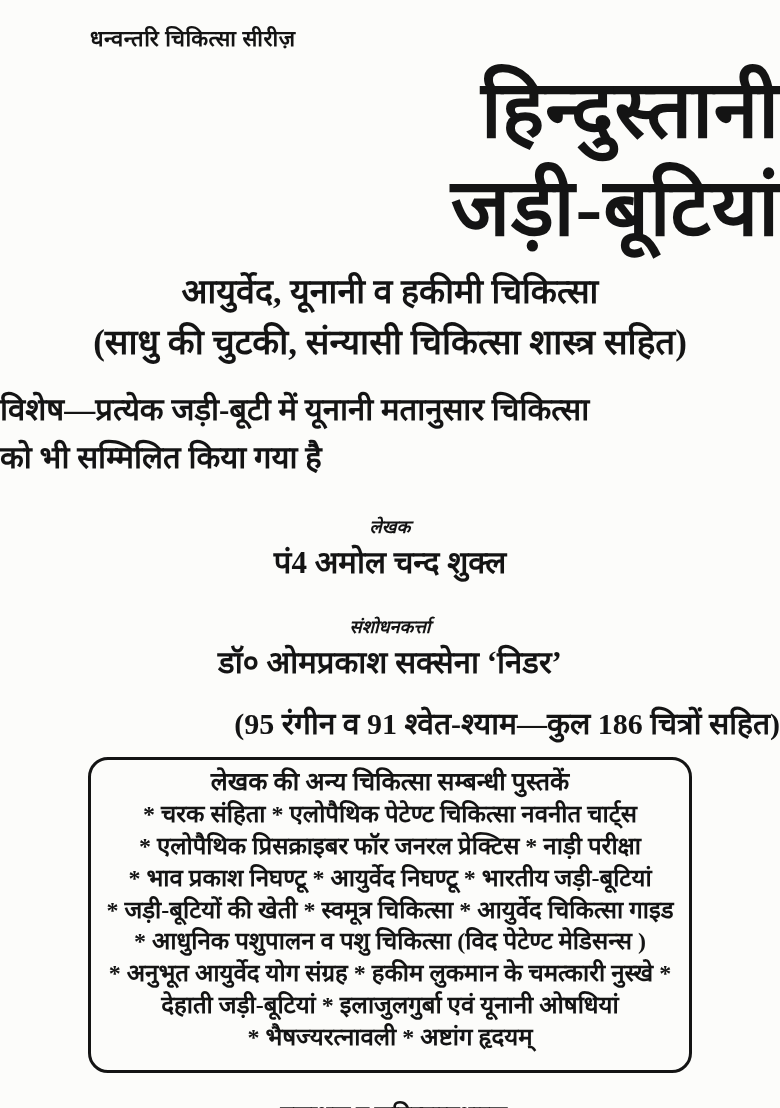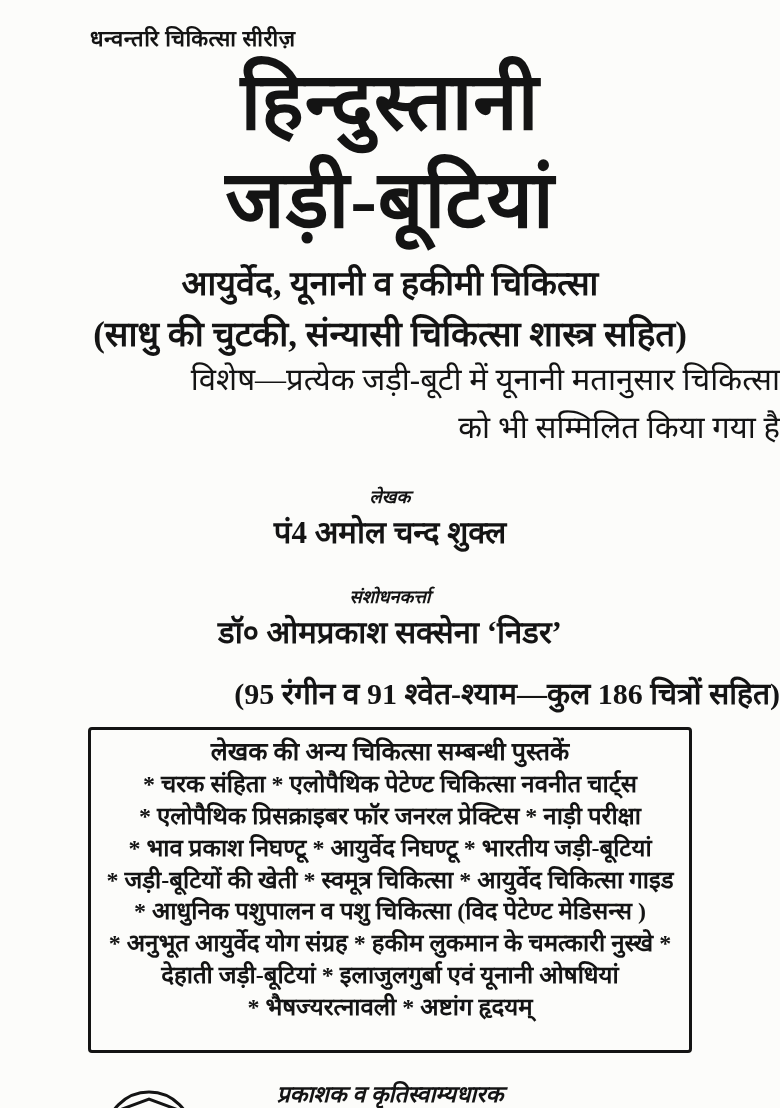--- a/index.html
+++ b/index.html
@@ -18,43 +18,44 @@
     padding-top:22px;
     position:relative;
   }
   .series-title {
     margin-left:90px;
     font-size:22px;
     font-weight:bold;
     letter-spacing:0.5px;
   }
   .main-title {
-    text-align:center;
+    text-align:right;
     font-size:80px;
     font-weight:bold;
     line-height:1.22;
-    margin-top:2px;
+    margin-top:10px;
     letter-spacing:1px;
   }
   .subtitle {
     text-align:center;
     font-size:34px;
     font-weight:bold;
     margin-top:10px;
   }
   .subtitle-note {
     text-align:center;
     font-size:35px;
     font-weight:bold;
     margin-top:4px;
   }
   .special-note {
-    text-align:right;
+    text-align:left;
     font-size:31px;
-    font-weight:normal;
+    font-weight:bold;
+    margin-top:22px;
     line-height:1.55;
   }
   .credit-label {
     text-align:center;
     font-size:18px;
     font-weight:bold;
     font-style:italic;
     margin-top:32px;
   }
   .credit-name {
@@ -66,22 +67,22 @@
   .illustrations-note {
     text-align:right;
     font-size:30px;
     font-weight:bold;
     margin-top:20px;
   }
   .books-box {
     width:604px;
     margin:14px auto 0 auto;
     border:3px solid #141414;
-    border-radius:4px;
-    padding:6px 8px 26px 8px;
+    border-radius:20px;
+    padding:6px 8px 16px 8px;
     text-align:center;
   }
   .books-box .box-heading {
     font-size:25px;
     font-weight:bold;
     line-height:1.3;
   }
   .books-box .book-line {
     font-size:24px;
     font-weight:bold;

